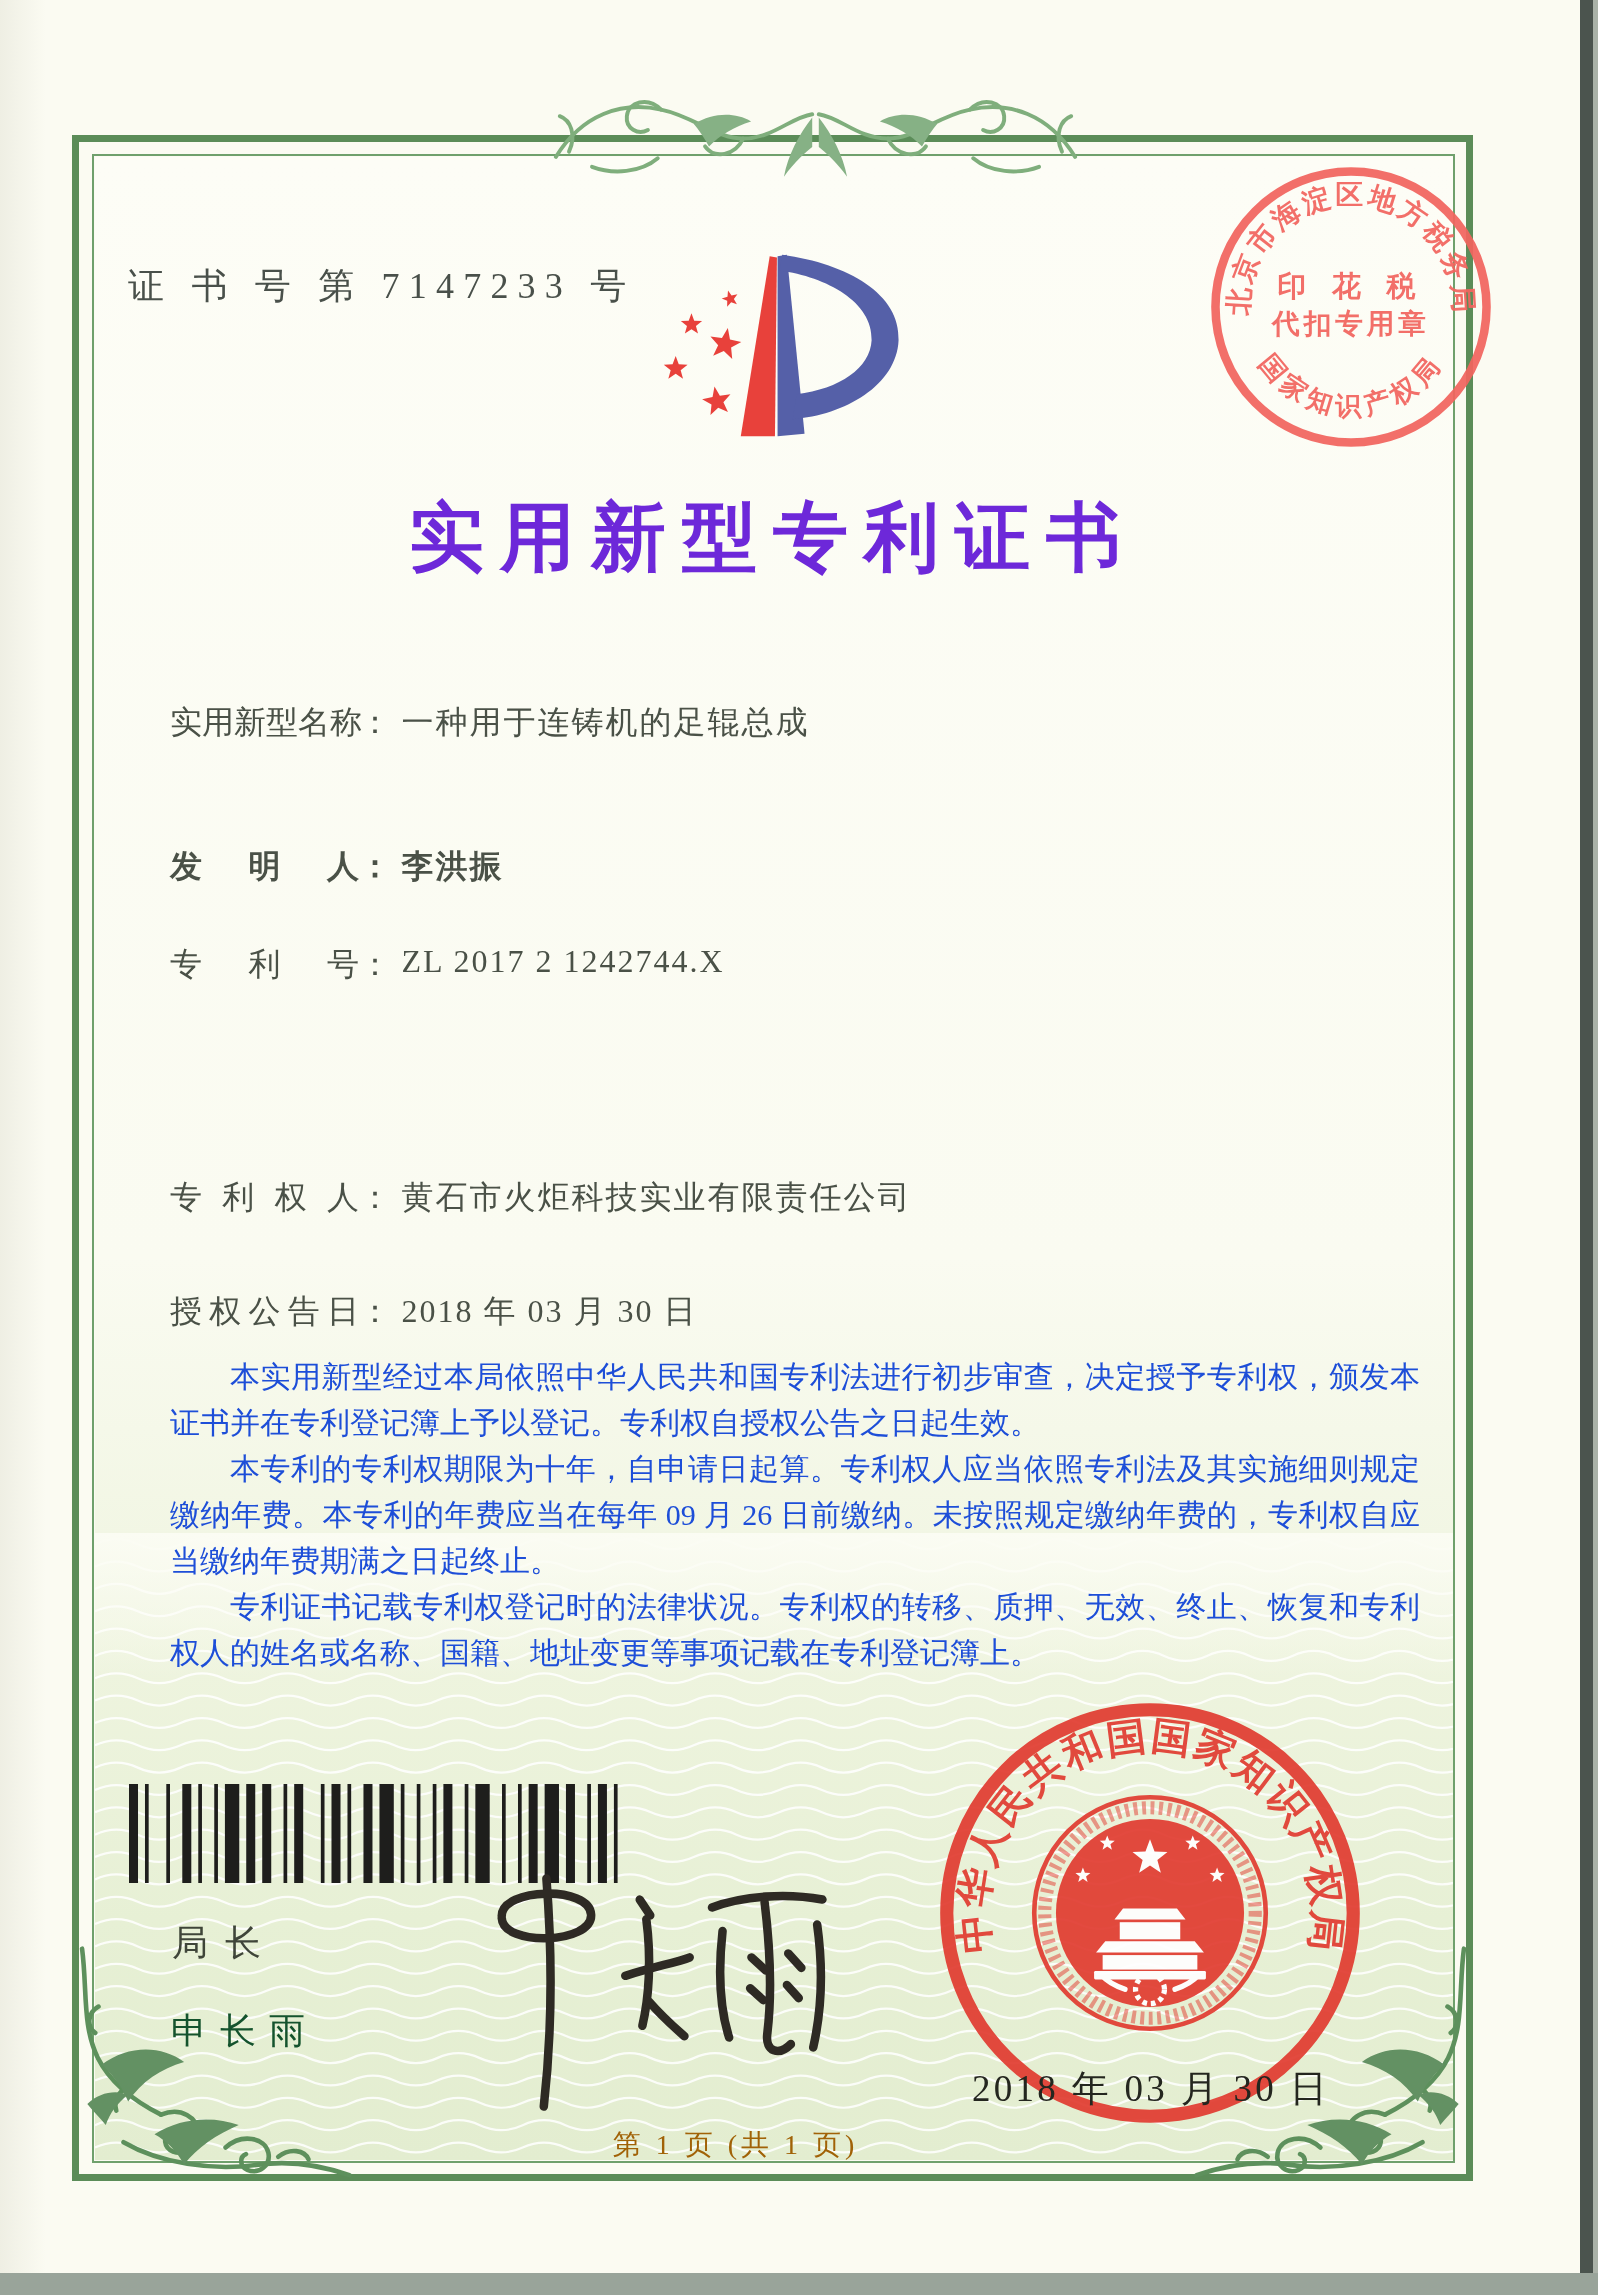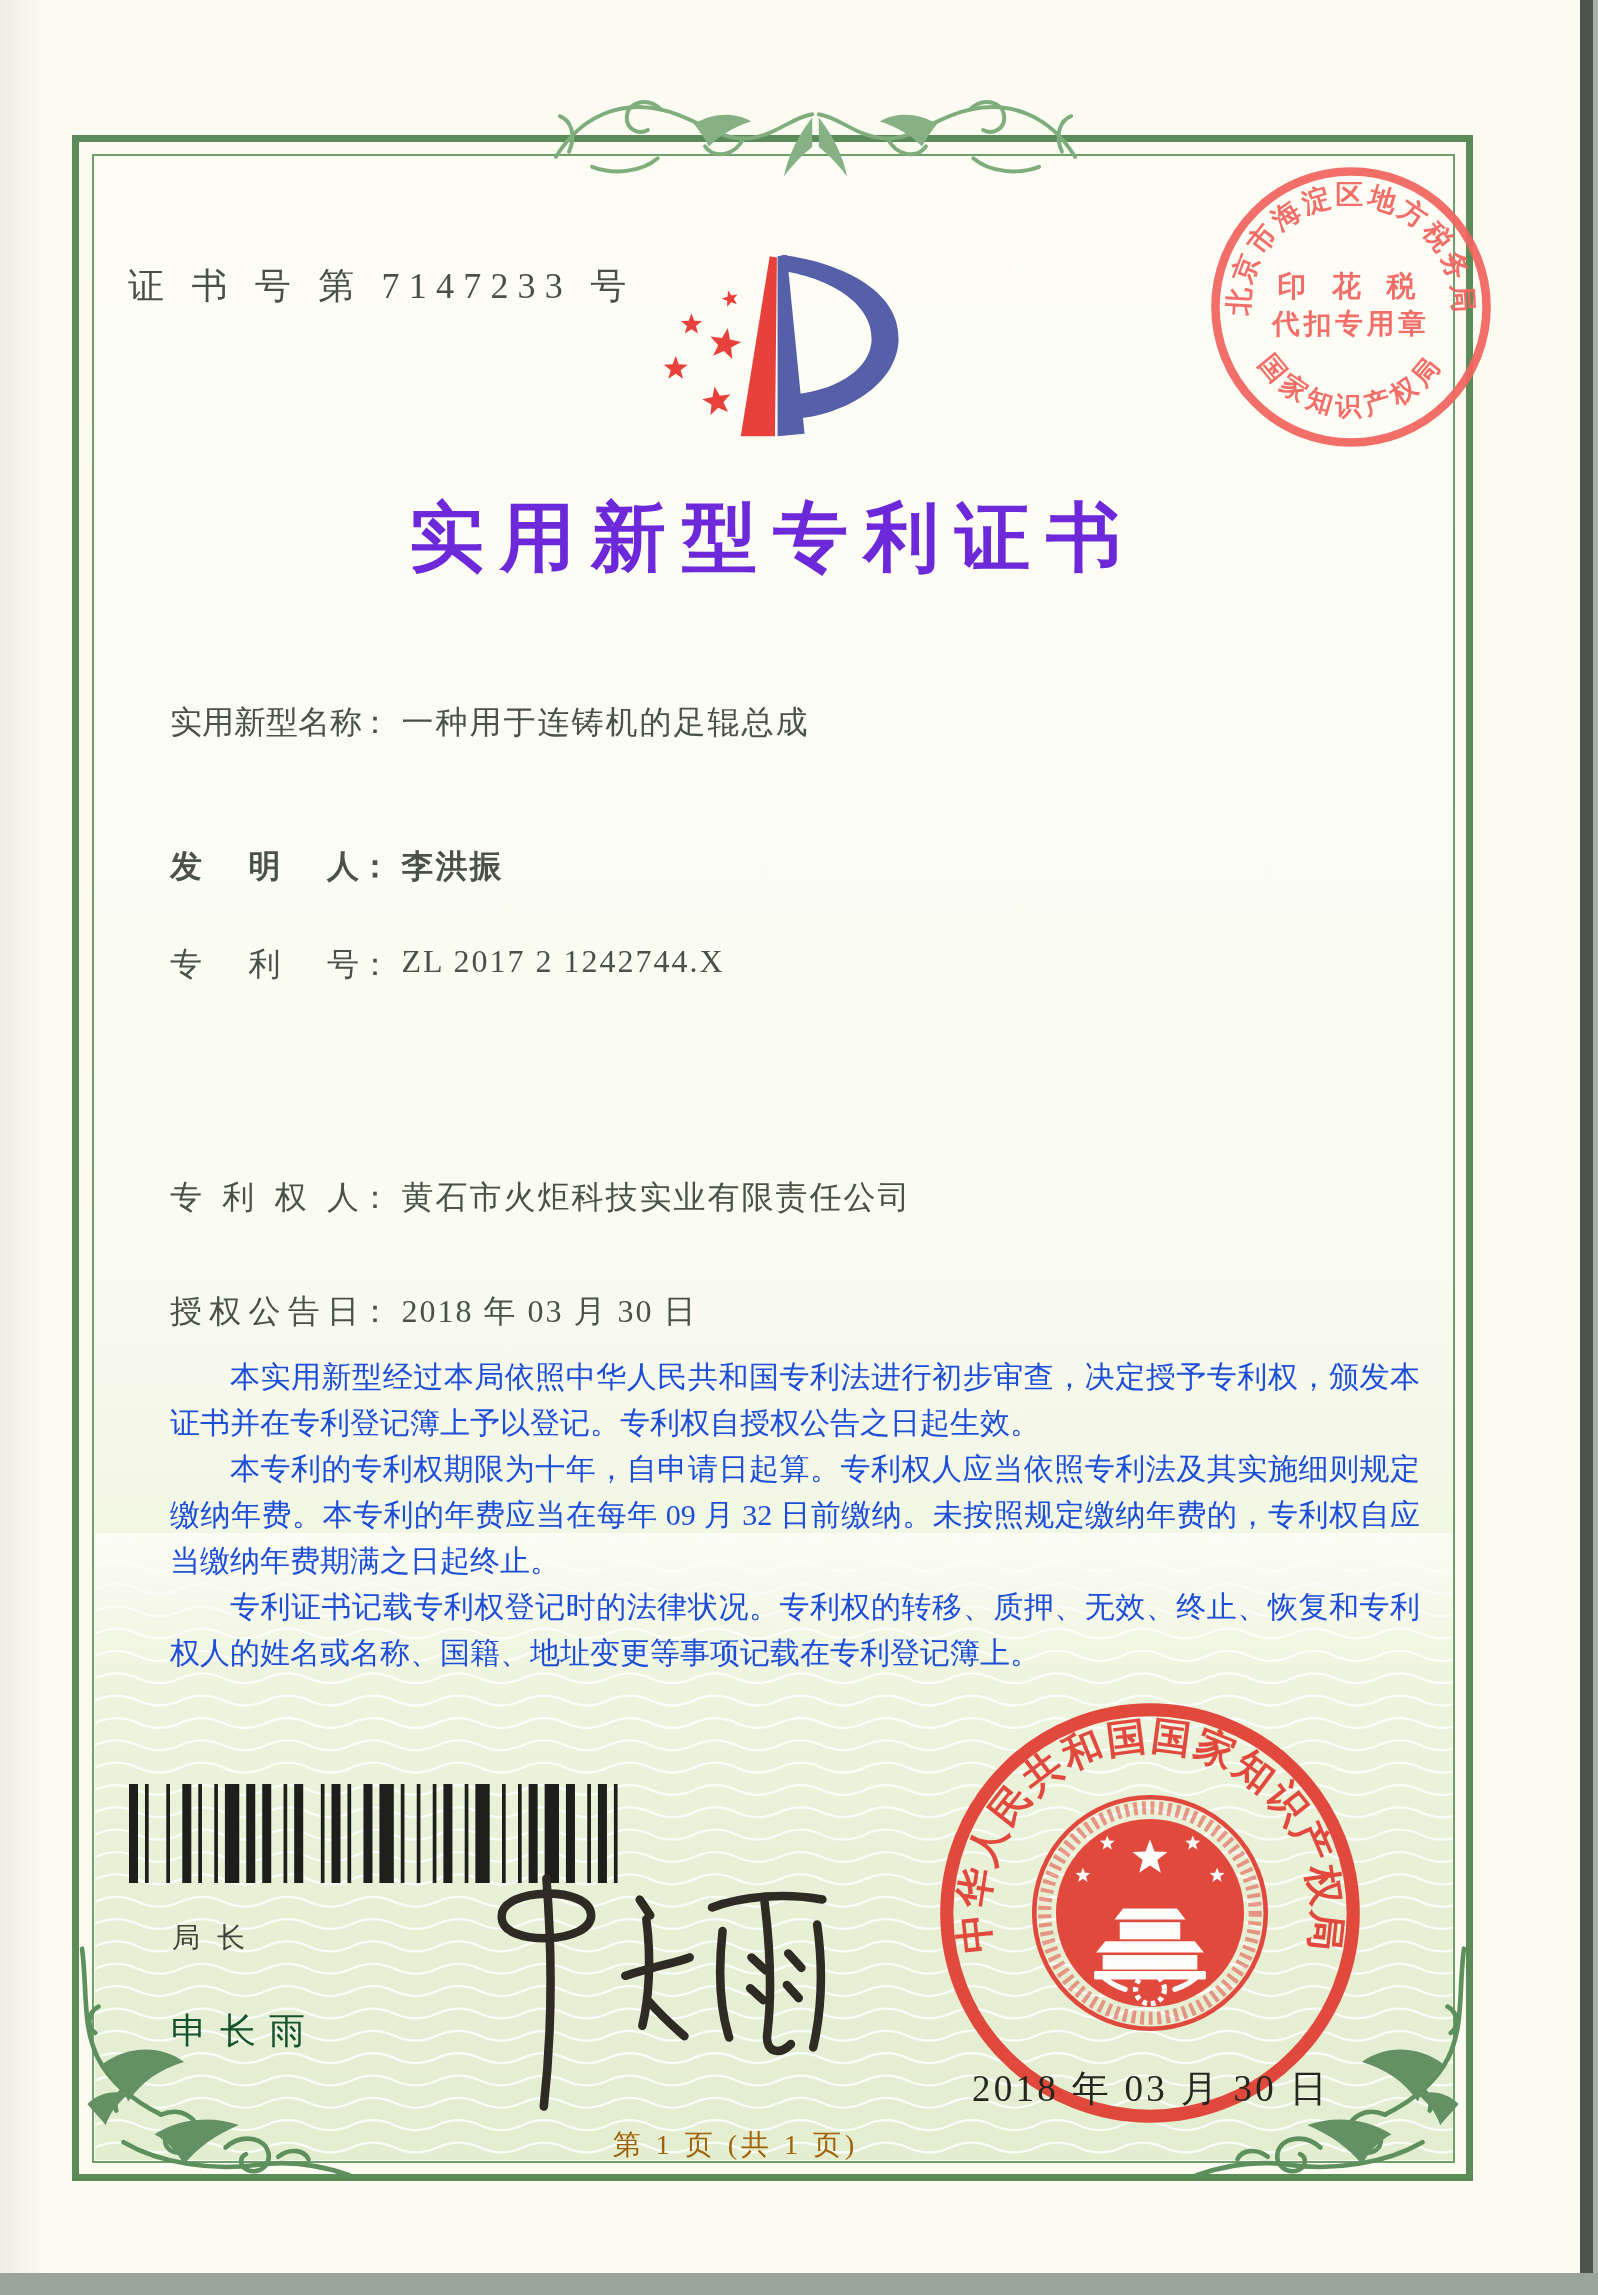--- a/index.html
+++ b/index.html
@@ -29,21 +29,21 @@
   .logo{position:absolute;left:648px;top:218px;width:296px;height:263px;z-index:3;}
   .title{position:absolute;left:93px;top:488px;width:1360px;margin:0;text-align:center;
     font-size:75px;font-weight:bold;letter-spacing:16px;color:#6d28d9;z-index:4;}
   .row{position:absolute;left:170px;height:46px;font-size:32px;color:#4a5147;z-index:4;white-space:nowrap;}
   .row .lbl{display:inline-block;width:189px;text-align:justify;text-align-last:justify;vertical-align:top;}
   .row .colon{display:inline-block;vertical-align:top;}
   .row .val{display:inline-block;margin-left:10.5px;letter-spacing:2px;vertical-align:top;}
   .paras{position:absolute;left:170px;top:1354px;width:1250px;z-index:4;}
   .paras p{margin:0;font-size:30px;line-height:46px;text-align:justify;text-indent:2em;color:#1d4ed8;}
   .barcode{position:absolute;left:129px;top:1784px;width:523px;height:99px;z-index:4;}
-  .director-title{position:absolute;left:172px;top:1919px;font-size:28px;letter-spacing:17px;color:#3f4539;z-index:4;}
+  .director-title{position:absolute;left:172px;top:1919px;font-size:36px;letter-spacing:17px;color:#3f4539;z-index:4;}
   .director-name{position:absolute;left:171px;top:2007px;font-size:36px;letter-spacing:13px;color:#14532d;z-index:4;}
   .signature{position:absolute;left:428px;top:1847px;width:434px;height:276px;z-index:5;}
   .seal-bottom{position:absolute;left:929px;top:1692px;width:442px;height:442px;z-index:6;opacity:.92;}
   .seal-date{position:absolute;left:921px;top:2064px;width:460px;text-align:center;font-size:37px;
     letter-spacing:3.3px;color:#24261f;z-index:7;}
   .footer{position:absolute;left:170px;top:2126px;width:1131px;text-align:center;font-size:28px;
     letter-spacing:4px;color:#a16207;z-index:4;}
   .seal-top{position:absolute;left:1201px;top:157px;width:300px;height:300px;z-index:6;opacity:.93;}
   svg text{font-family:"Liberation Serif","DejaVu Serif",serif;}
 </style>
@@ -174,21 +174,21 @@
   </div>
   <div class="row" style="top:1176px;">
     <span class="lbl">专利权人</span><span class="colon">：</span><span class="val">黄石市火炬科技实业有限责任公司</span>
   </div>
   <div class="row" style="top:1290px;">
     <span class="lbl">授权公告日</span><span class="colon">：</span><span class="val">2018 年 03 月 30 日</span>
   </div>
 
   <div class="paras">
     <p>本实用新型经过本局依照中华人民共和国专利法进行初步审查，决定授予专利权，颁发本证书并在专利登记簿上予以登记。专利权自授权公告之日起生效。</p>
-    <p>本专利的专利权期限为十年，自申请日起算。专利权人应当依照专利法及其实施细则规定缴纳年费。本专利的年费应当在每年 09 月 32 日前缴纳。未按照规定缴纳年费的，专利权自应当缴纳年费期满之日起终止。</p>
+    <p>本专利的专利权期限为十年，自申请日起算。专利权人应当依照专利法及其实施细则规定缴纳年费。本专利的年费应当在每年 09 月 26 日前缴纳。未按照规定缴纳年费的，专利权自应当缴纳年费期满之日起终止。</p>
     <p>专利证书记载专利权登记时的法律状况。专利权的转移、质押、无效、终止、恢复和专利权人的姓名或名称、国籍、地址变更等事项记载在专利登记簿上。</p>
   </div>
 
   <svg class="barcode" id="barcode" viewBox="0 0 795 150" preserveAspectRatio="none">
       <rect x="0.0" y="0" width="13.7" height="150" fill="#1e1e1c"></rect>
       <rect x="24.3" y="0" width="5.6" height="150" fill="#1e1e1c"></rect>
       <rect x="56.7" y="0" width="5.6" height="150" fill="#1e1e1c"></rect>
       <rect x="81.0" y="0" width="13.7" height="150" fill="#1e1e1c"></rect>
       <rect x="105.3" y="0" width="5.6" height="150" fill="#1e1e1c"></rect>
       <rect x="129.6" y="0" width="5.6" height="150" fill="#1e1e1c"></rect>

